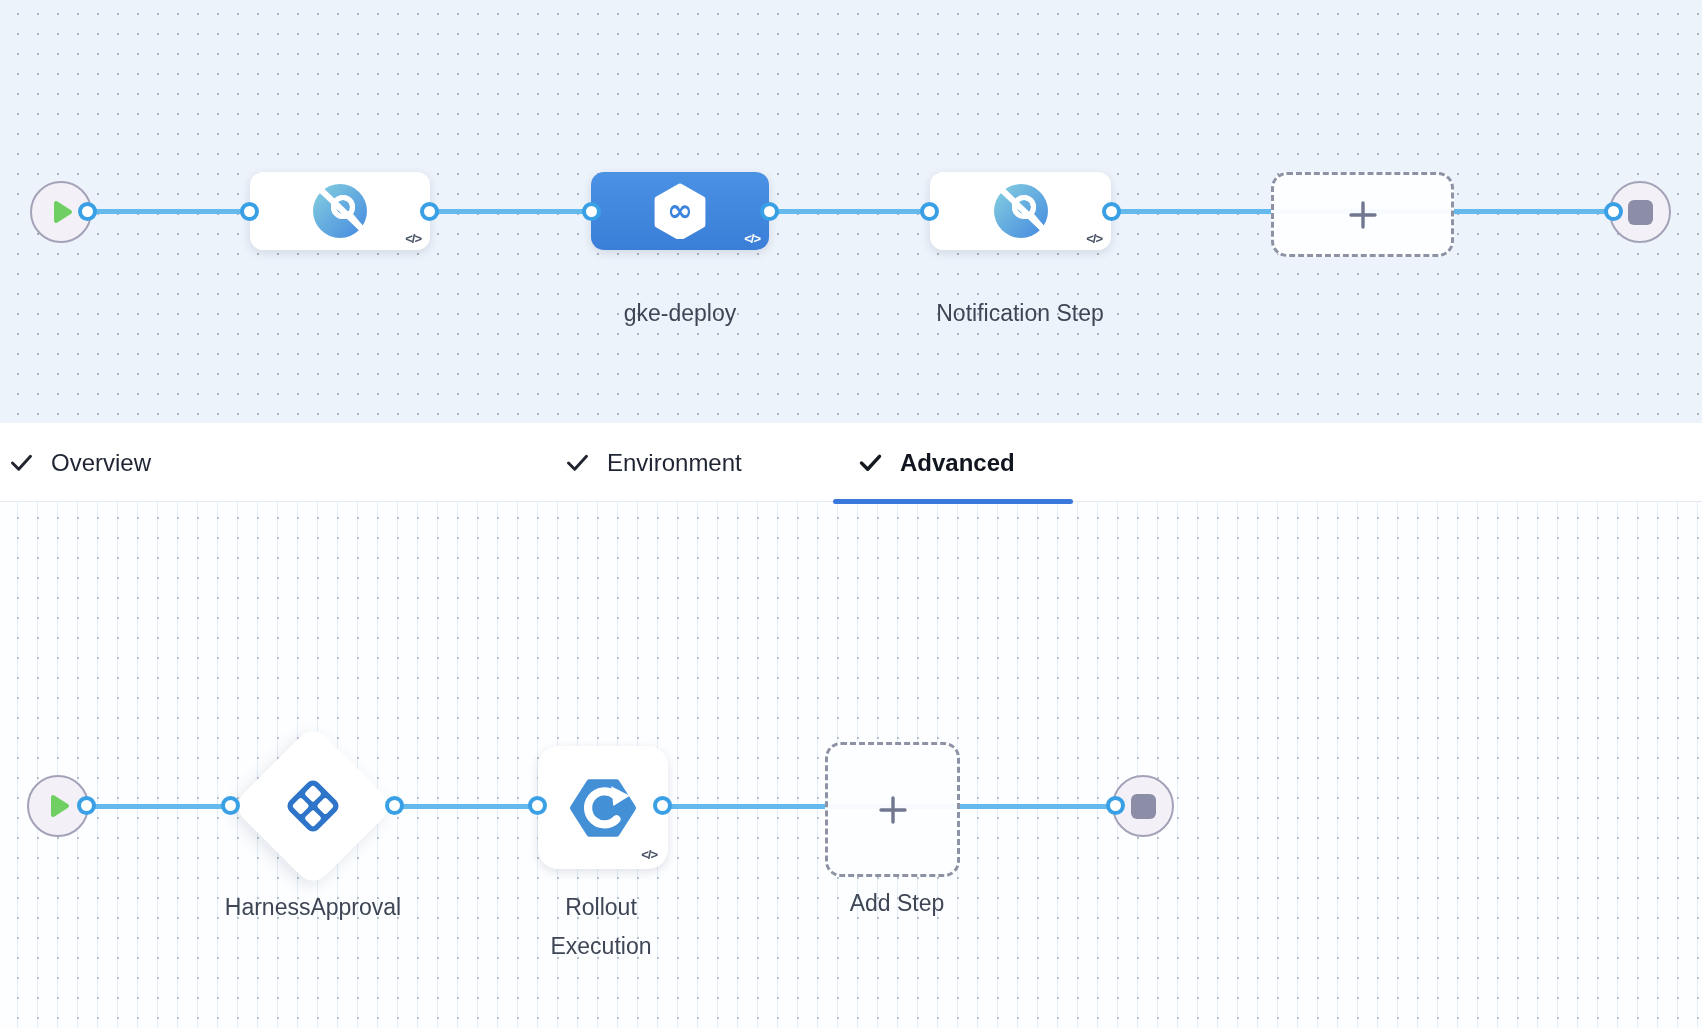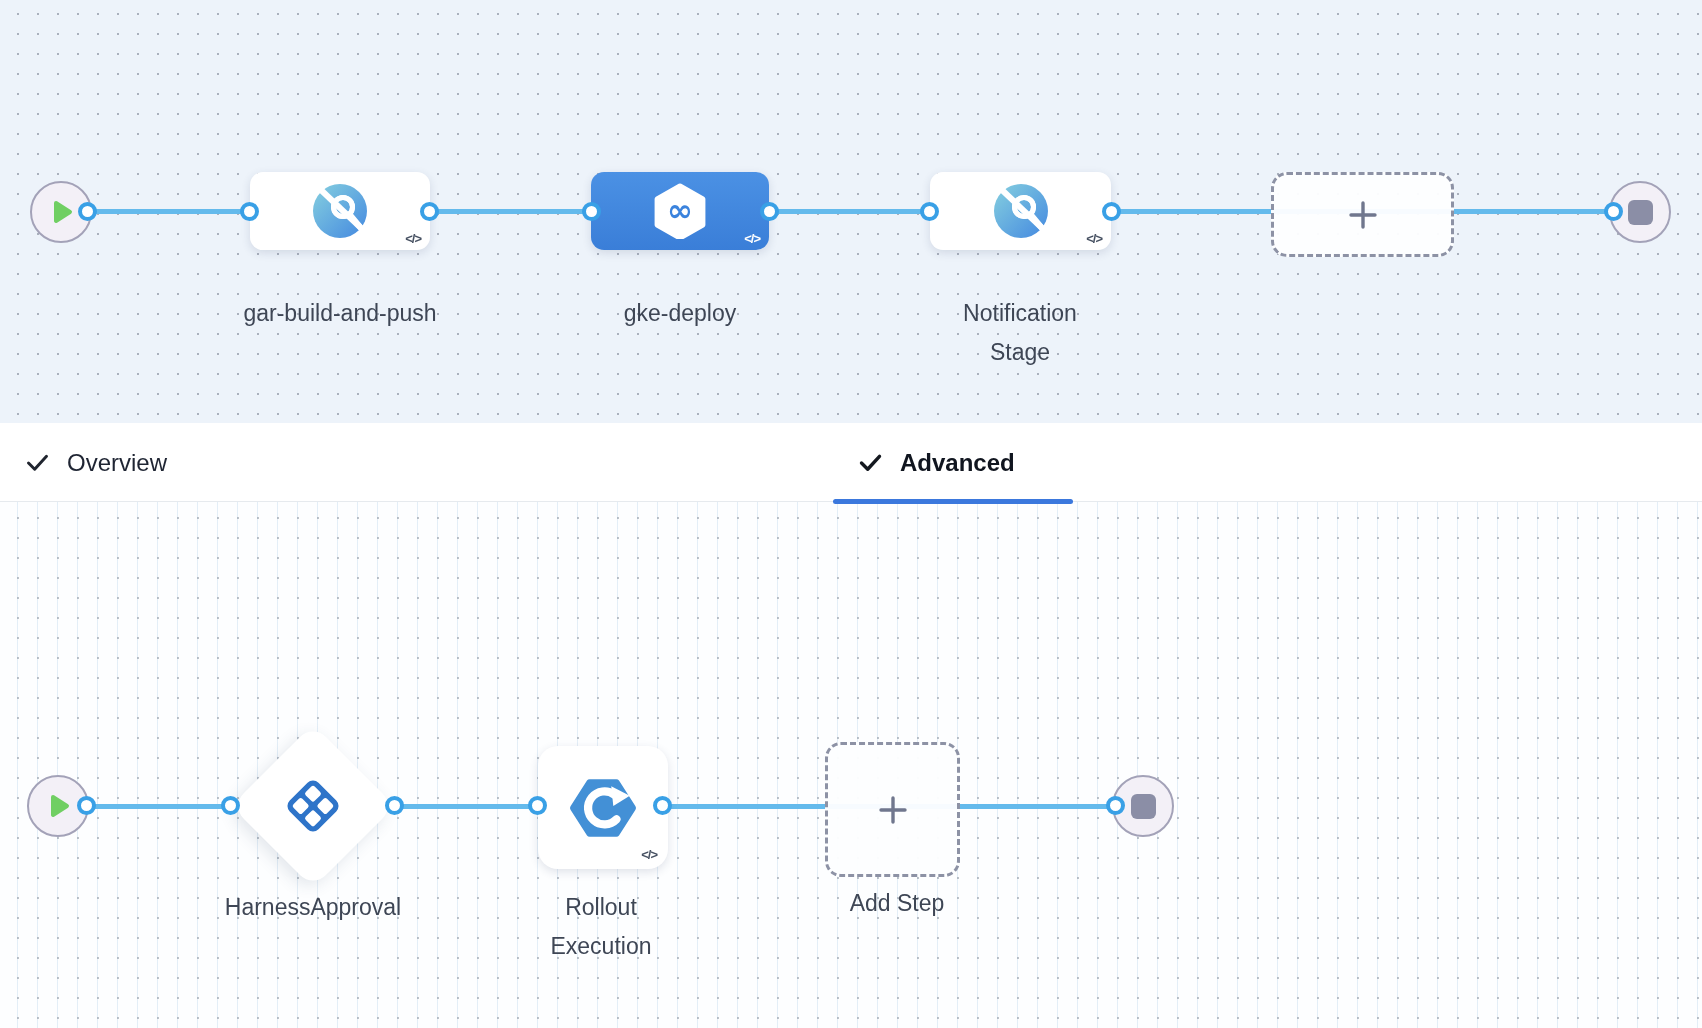--- a/index.html
+++ b/index.html
@@ -149,31 +149,36 @@
 
     <div class="port" style="left:78px;top:202px;"></div>
     <div class="port" style="left:240px;top:202px;"></div>
     <div class="port" style="left:420px;top:202px;"></div>
     <div class="port" style="left:582px;top:202px;"></div>
     <div class="port" style="left:760px;top:202px;"></div>
     <div class="port" style="left:920px;top:202px;"></div>
     <div class="port" style="left:1102px;top:202px;"></div>
     <div class="port" style="left:1604px;top:202px;"></div>
 
-    <div class="node-label" style="left:230px;top:294px;width:220px;">gar-build-and-push</div>
     <div class="node-label" style="left:580px;top:294px;width:200px;">gke-deploy</div>
-    <div class="node-label" style="left:930px;top:294px;width:180px;">Notification Stage</div>
+    <div class="node-label" style="left:930px;top:294px;width:180px;">Notification Step</div>
   </div>
 
   <div class="tabbar">
-    <div class="tab" style="left:24px;align-items:center;">
+    <div class="tab" style="left:8px;align-items:center;">
       <svg width="27" height="27" viewBox="0 0 24 24">
           <path d="M4 12.5 L9.5 18 L20 6.5" stroke="#20252f" stroke-width="2.6" fill="none" stroke-linecap="round" stroke-linejoin="round"></path>
         </svg>
       <span>Overview</span>
+    </div>
+    <div class="tab" style="left:564px;">
+      <svg width="27" height="27" viewBox="0 0 24 24">
+          <path d="M4 12.5 L9.5 18 L20 6.5" stroke="#20252f" stroke-width="2.6" fill="none" stroke-linecap="round" stroke-linejoin="round"></path>
+        </svg>
+      <span>Environment</span>
     </div>
     <div class="tab active" style="left:857px;">
       <svg width="27" height="27" viewBox="0 0 24 24">
           <path d="M4 12.5 L9.5 18 L20 6.5" stroke="#14181f" stroke-width="3" fill="none" stroke-linecap="round" stroke-linejoin="round"></path>
         </svg>
       <span>Advanced</span>
     </div>
     <div class="tab-underline"></div>
   </div>
 

